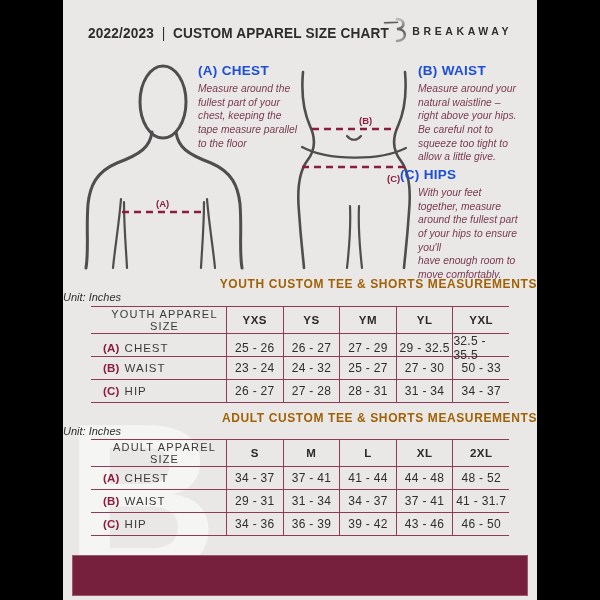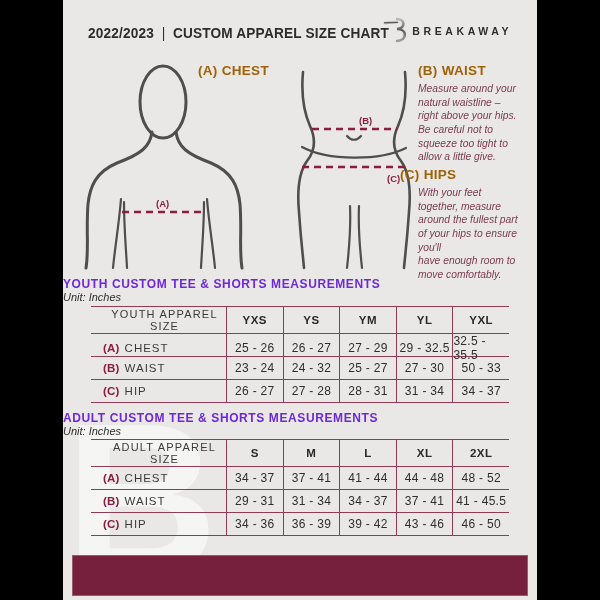--- a/index.html
+++ b/index.html
@@ -15,30 +15,30 @@
   .brand-name{font-size:10.5px;font-weight:700;letter-spacing:3.6px;color:#2d2d2d;}
 
   
   .watermark{position:absolute;left:2px;top:392px;font-size:212px;font-weight:700;line-height:1;
              color:rgba(255,255,255,.55);z-index:1;user-select:none;}
 
   
   .diagram-svg{position:absolute;left:0;top:0;width:474px;height:272px;z-index:2;}
 
   
-  .guide-h{position:absolute;font-size:13.5px;font-weight:800;color:#a16207;letter-spacing:.3px;z-index:2;}
+  .guide-h{position:absolute;font-size:13.5px;font-weight:800;color:#1d4ed8;letter-spacing:.3px;z-index:2;}
   .guide-p{position:absolute;font-size:10.3px;font-style:italic;color:#7b3a52;line-height:1.33;
            white-space:pre-line;z-index:2;}
   .h-chest{left:135px;top:63px;} .p-chest{left:135px;top:82px;width:108px;}
   .h-waist{left:355px;top:63px;} .p-waist{left:355px;top:82px;width:118px;}
   .h-hips{left:337px;top:167px;} .p-hips{left:355px;top:186px;width:120px;}
 
   
-  .sec-title{position:absolute;left:0;width:100%;text-align:left;font-size:12px;font-weight:700;
-             color:#6d28d9;letter-spacing:.6px;z-index:2;}
+  .sec-title{position:absolute;left:0;width:100%;text-align:right;font-size:12px;font-weight:700;
+             color:#a16207;letter-spacing:.6px;z-index:2;}
   .sec-unit{position:absolute;left:0;width:100%;text-align:left;font-size:11px;font-weight:400;
             font-style:italic;color:#2e2e2e;z-index:2;}
   .yt-title{top:277px;} .yt-unit{top:291px;}
   .ad-title{top:411px;} .ad-unit{top:425px;}
 
   
   .size-table{position:absolute;left:28px;width:418px;z-index:2;}
   .yt-table{top:306px;} .ad-table{top:439px;}
   .trow{display:grid;grid-template-columns:135px repeat(5,1fr);height:22px;
         border-bottom:1.5px solid #8f3b58;align-items:stretch;}
@@ -109,20 +109,25 @@
         <line x1="302" y1="167" x2="406" y2="167"></line>
       </g>
       <g font-family="Liberation Sans, sans-serif" font-size="9.5" font-weight="bold" fill="#8b1e3e">
         <text x="156" y="207">(A)</text>
         <text x="359" y="124">(B)</text>
         <text x="387" y="182">(C)</text>
       </g>
     </svg>
 
     <div class="guide-h h-chest">(A) CHEST</div>
+    <div class="guide-p p-chest">Measure around the
+fullest part of your
+chest, keeping the
+tape measure parallel
+to the floor</div>
     <div class="guide-h h-waist">(B) WAIST</div>
     <div class="guide-p p-waist">Measure around your
 natural waistline –
 right above your hips.
 Be careful not to
 squeeze too tight to
 allow a little give.</div>
     <div class="guide-h h-hips">(C) HIPS</div>
     <div class="guide-p p-hips">With your feet
 together, measure
@@ -202,21 +207,21 @@
       </div>
       <div class="trow">
         <div class="tlabel">
             <span class="tkey">(B)</span>
             <span>WAIST</span>
           </div>
         <div class="tcell">29 - 31</div>
         <div class="tcell">31 - 34</div>
         <div class="tcell">34 - 37</div>
         <div class="tcell">37 - 41</div>
-        <div class="tcell">41 - 45.5</div>
+        <div class="tcell">41 - 31.7</div>
       </div>
       <div class="trow">
         <div class="tlabel">
             <span class="tkey">(C)</span>
             <span>HIP</span>
           </div>
         <div class="tcell">34 - 36</div>
         <div class="tcell">36 - 39</div>
         <div class="tcell">39 - 42</div>
         <div class="tcell">43 - 46</div>

